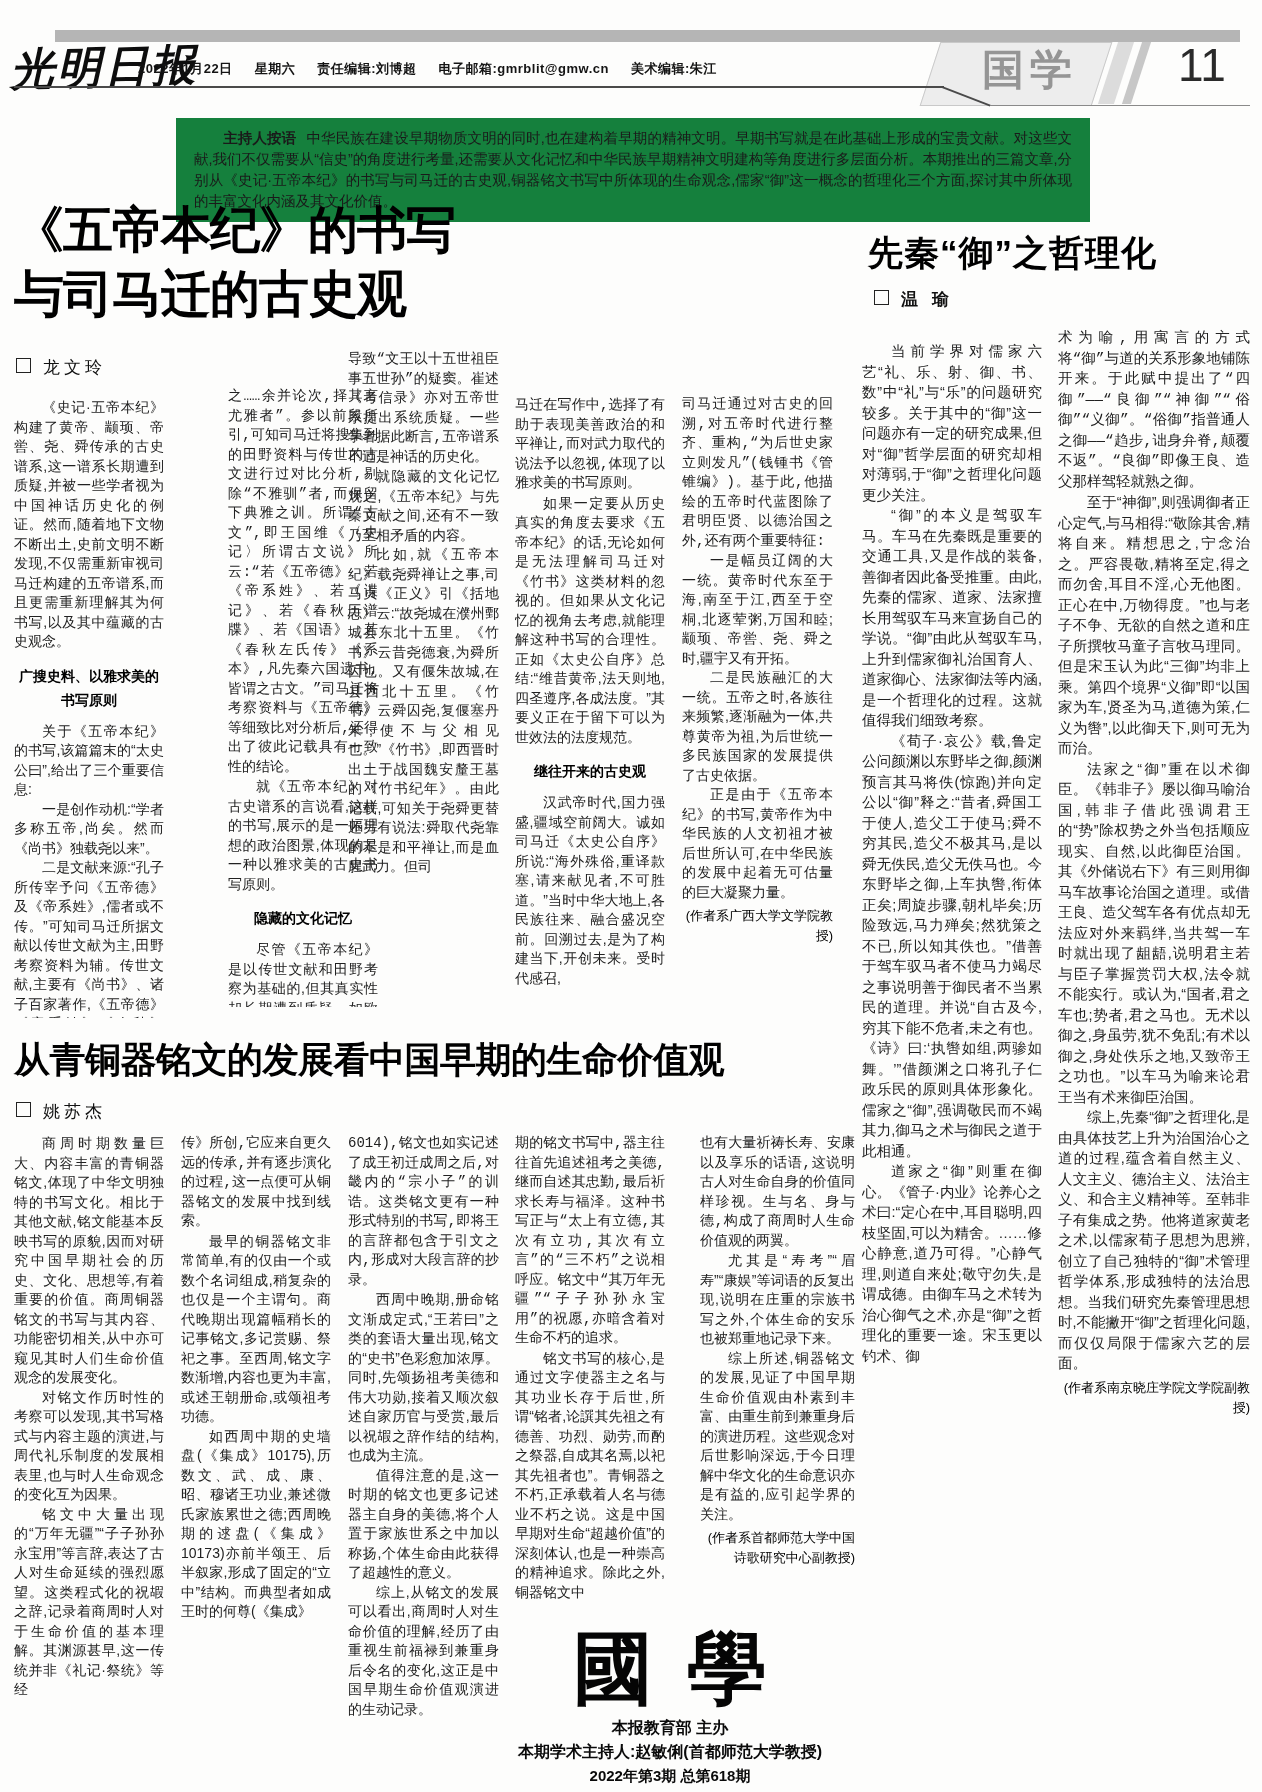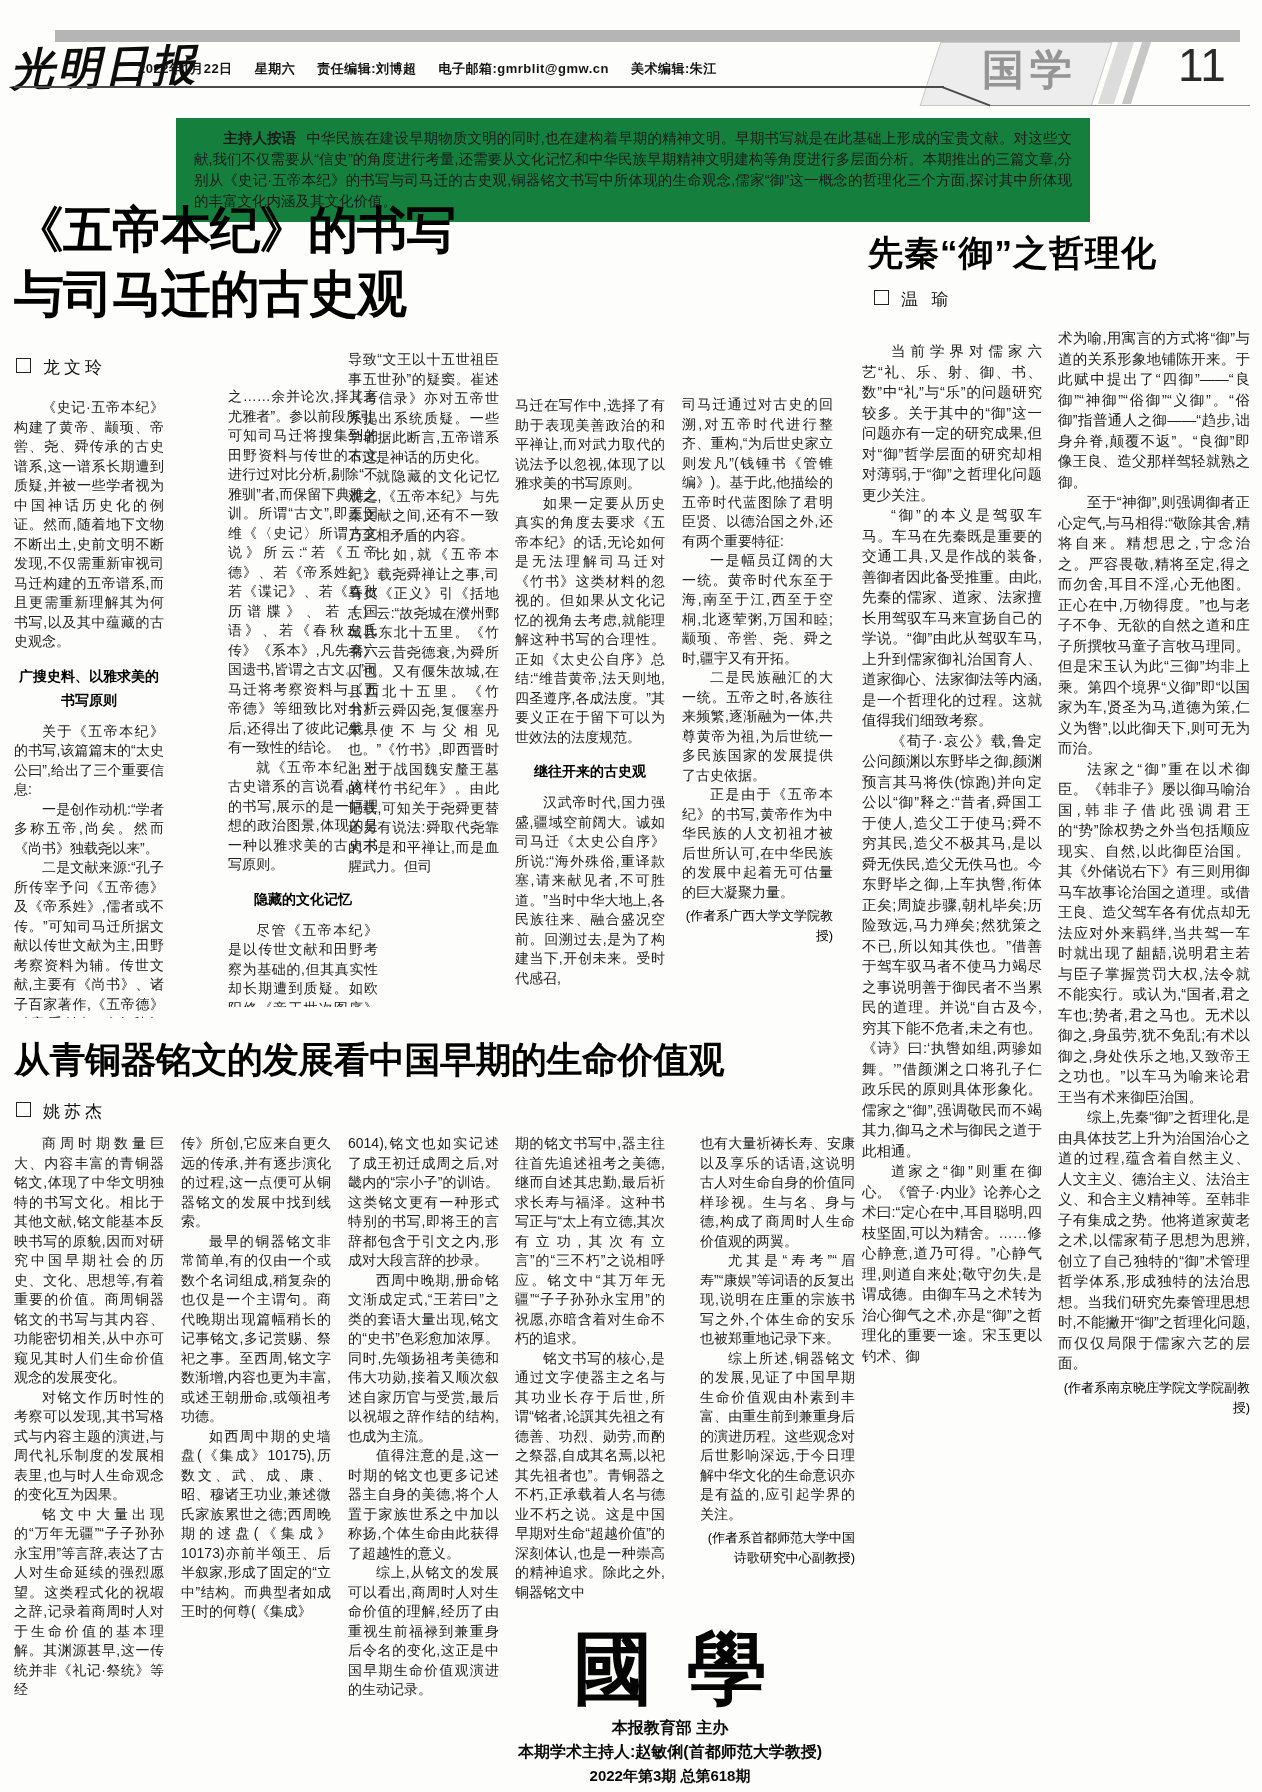--- a/index.html
+++ b/index.html
@@ -29,26 +29,26 @@
   #intro .ind{display:inline-block;width:2em;}
   
   .hl{font-weight:900;color:#000;font-family:"Liberation Sans",sans-serif;letter-spacing:-1px;}
   #a1-title{left:14px;top:198px;font-size:50px;line-height:64px;}
   #a2-title{left:868px;top:232px;font-size:35px;line-height:42px;letter-spacing:1px;}
   #a3-title{left:14px;top:1036px;font-size:36px;line-height:48px;letter-spacing:-.5px;}
   .byline{font-size:17px;color:#111;}
   .byline .sq{display:inline-block;width:13px;height:13px;border:1.5px solid #222;margin-right:12px;}
   .byline .nm{font-family:"DejaVu Serif",serif;letter-spacing:4px;}
   #a1-byline{left:16px;top:356px;}
-  #a2-byline{left:874px;top:288px;}
+  #a2-byline{left:874px;top:288px;font-weight:bold;}
   #a3-byline{left:16px;top:1100px;}
   
   .col{position:absolute;overflow:hidden;text-align:justify;font-size:14px;line-height:19.5px;color:#212121;}
   .col .p{text-indent:2em;}
-  .col .pn{text-indent:0;}
+  .col .pn{text-indent:0;font-family:Liberation Mono, monospace;}
   .col .h{font-size:14px;font-weight:900;line-height:24px;text-align:center;text-indent:0;
           margin:12px 0 10px;color:#000;}
   .col .attr{font-weight:400;font-size:13px;text-align:right;text-indent:0;margin-top:4px;color:#000;}
   .a2col{font-size:14.5px;line-height:20.5px;}
   
   #a1c1{left:14px;top:398px;width:150px;height:620px;}
   #a1c2{left:181px;top:387px;width:150px;height:620px;margin-left:47px;}
   #a1c3{left:348px;top:350px;width:151px;height:668px;}
   #a1c4{left:515px;top:396px;width:150px;height:622px;}
   #a1c5{left:682px;top:395px;width:151px;height:670px;}

